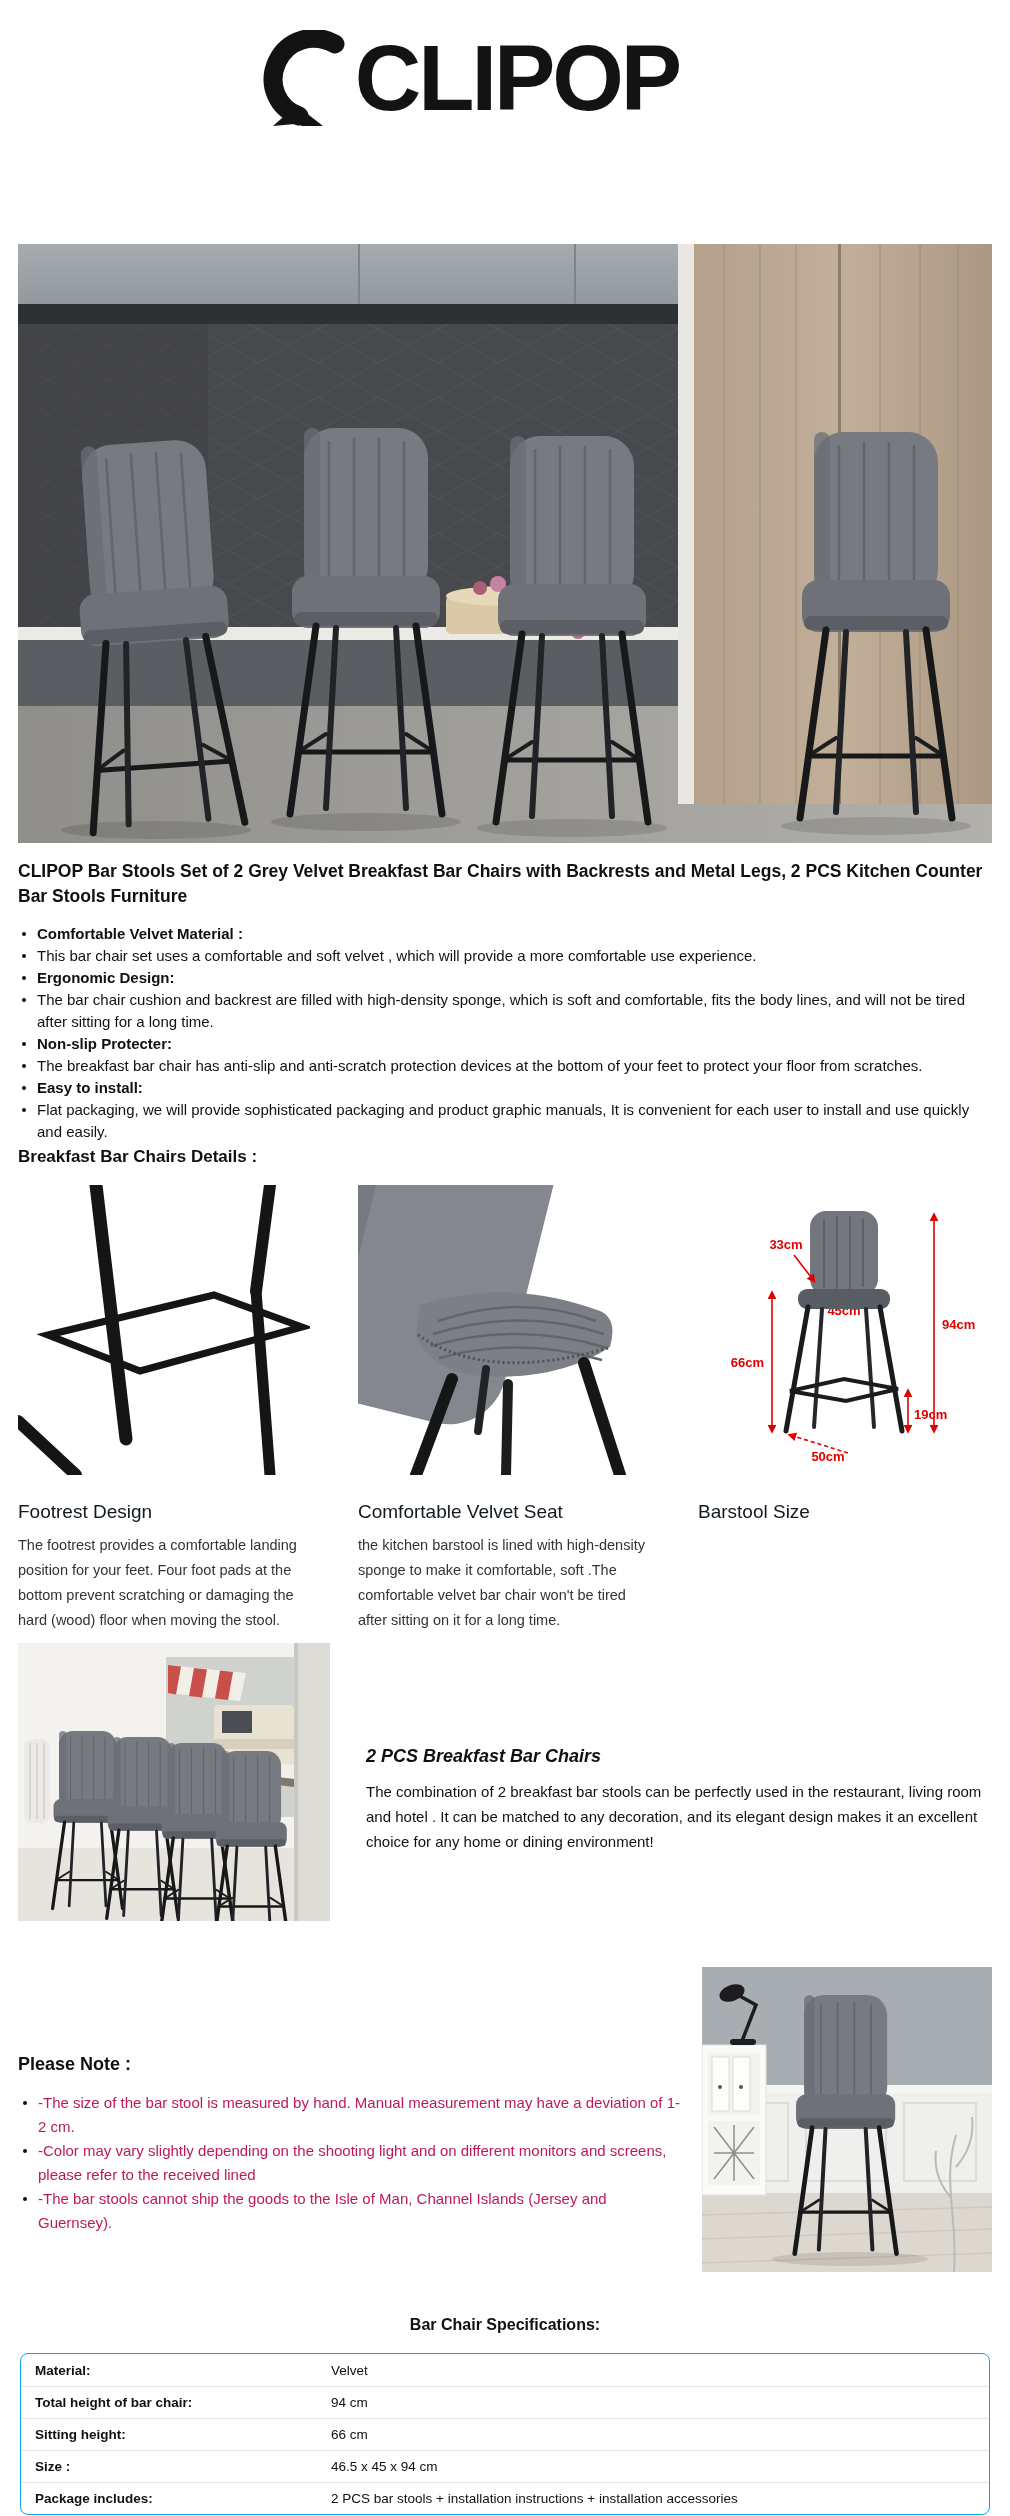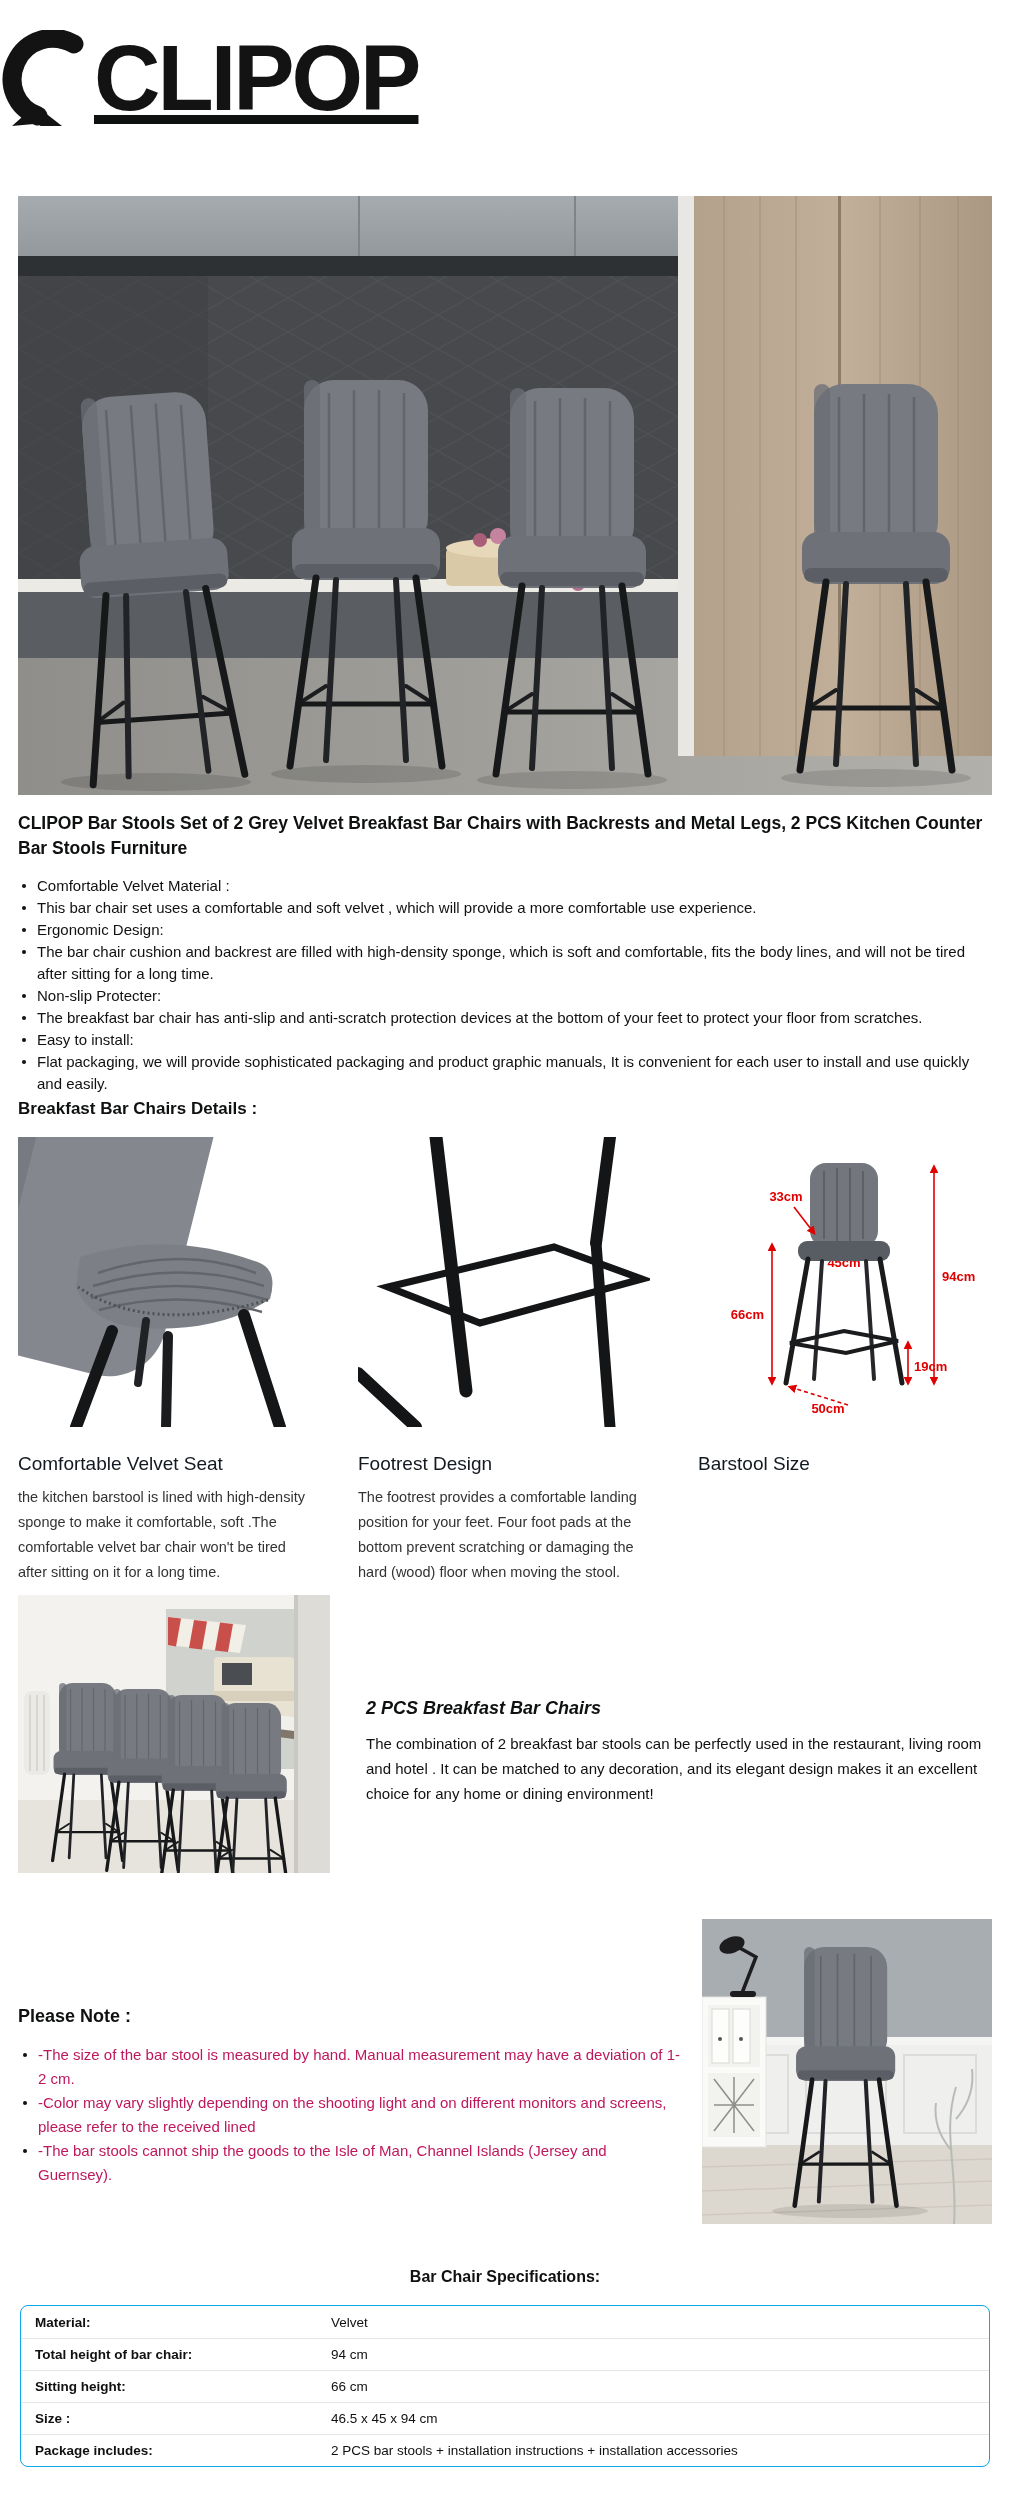--- a/index.html
+++ b/index.html
@@ -3,33 +3,33 @@
 <meta charset="utf-8">
 <style>
   * { margin:0; padding:0; box-sizing:border-box; }
   html,body { background:#ffffff; }
   body {
     width:1010px; height:2516px; overflow:hidden;
     font-family:"Liberation Sans", sans-serif;
     color:#0f1111;
   }
   
-  .logo-band { height:196px; width:940px; display:flex; justify-content:flex-start; align-items:flex-start; padding-top:30px;text-decoration:underline; }
+  .logo-band { height:244px; width:940px; display:flex; justify-content:center; align-items:flex-start; padding-top:30px; }
   .logo { display:flex; align-items:center; gap:6px; }
   .logo-word { font-size:92px; font-weight:800; letter-spacing:-3px; color:#131313; line-height:1; }
   
   .hero { margin:0 18px; width:974px; height:599px; }
   .hero svg { display:block; }
   
   .title { margin:16px 18px 0; max-width:965px; font-size:17.5px; font-weight:700; line-height:25px; color:#0f1111; }
   
   ul.features { margin:14px 18px 0; list-style:none; }
   ul.features li { position:relative; padding-left:19px; font-size:15px; line-height:22px; color:#111; }
   ul.features li::before { content:""; position:absolute; left:4px; top:9px; width:4px; height:4px; border-radius:50%; background:#111; }
-  ul.features li.b { font-weight:400; }
+  ul.features li.b { font-weight:700; }
   .details-heading { margin:2px 18px 16px; font-size:17px; font-weight:700; line-height:24px; color:#0f1111; }
   
   .detail-row { display:flex; gap:48px; margin:4px 18px 0; }
   .detail-col { width:292px; }
   .detail-img { width:292px; height:290px; background:#fff; }
   .detail-col h3 { margin-top:24px; font-size:19px; font-weight:400; line-height:25px; color:#131921; }
   .detail-col p { margin-top:9px; font-size:14.5px; line-height:25px; color:#333; }
   
   .set-row { display:flex; margin:10px 18px 0; }
   .set-img { width:312px; height:278px; flex:none; }
@@ -160,20 +160,37 @@
 </ul>
 
 <h2 class="details-heading">Breakfast Bar Chairs Details :</h2>
 
 <div class="detail-row">
 
   <div class="detail-col">
     <div class="detail-img">
       <svg width="292" height="290" viewBox="0 0 292 290">
         <rect width="292" height="290" fill="#ffffff"></rect>
+        <g stroke="#141516" stroke-linecap="round" fill="none">
+          <path d="M78,0 L108,254" stroke-width="13"></path>
+          <path d="M252,0 L238,106" stroke-width="12"></path>
+          <path d="M238,106 L252,290" stroke-width="11"></path>
+          <path d="M30,150 L196,110 L284,142 L122,186 Z" stroke-width="7"></path>
+          <path d="M0,236 L58,290" stroke-width="12"></path>
+        </g>
+      </svg>
+    </div>
+    <h3>Footrest Design</h3>
+    <p>The footrest provides a comfortable landing position for your feet. Four foot pads at the bottom prevent scratching or damaging the hard (wood) floor when moving the stool.</p>
+  </div>
+
+  <div class="detail-col">
+    <div class="detail-img">
+      <svg width="292" height="290" viewBox="0 0 292 290">
+        <rect width="292" height="290" fill="#ffffff"></rect>
         <g transform="rotate(14 140 140)">
           <rect x="-52" y="-84" width="212" height="334" rx="58" fill="#84888e"></rect>
           <rect x="-52" y="-84" width="40" height="334" rx="20" fill="#74787e" opacity="0.8"></rect>
         </g>
         <path d="M62,120 Q150,92 242,126 Q260,134 252,162 Q200,196 122,191 Q72,186 58,150 Z" fill="#7c8086"></path>
         <g stroke="#62666c" stroke-width="2.5" fill="none">
           <path d="M80,136 Q162,108 238,136"></path>
           <path d="M75,149 Q162,122 246,149"></path>
           <path d="M73,161 Q162,136 249,163"></path>
           <path d="M81,173 Q162,151 244,175"></path>
@@ -182,37 +199,20 @@
         <g stroke-linecap="round">
           <line x1="94" y1="194" x2="58" y2="290" stroke="#151617" stroke-width="12"></line>
           <line x1="150" y1="199" x2="148" y2="290" stroke="#1b1c1e" stroke-width="10"></line>
           <line x1="226" y1="178" x2="262" y2="290" stroke="#151617" stroke-width="12"></line>
           <line x1="128" y1="184" x2="120" y2="246" stroke="#212225" stroke-width="8"></line>
         </g>
       </svg>
     </div>
     <h3>Comfortable Velvet Seat</h3>
     <p>the kitchen barstool is lined with high-density sponge to make it comfortable, soft .The comfortable velvet bar chair won't be tired after sitting on it for a long time.</p>
-  </div>
-
-  <div class="detail-col">
-    <div class="detail-img">
-      <svg width="292" height="290" viewBox="0 0 292 290">
-        <rect width="292" height="290" fill="#ffffff"></rect>
-        <g stroke="#141516" stroke-linecap="round" fill="none">
-          <path d="M78,0 L108,254" stroke-width="13"></path>
-          <path d="M252,0 L238,106" stroke-width="12"></path>
-          <path d="M238,106 L252,290" stroke-width="11"></path>
-          <path d="M30,150 L196,110 L284,142 L122,186 Z" stroke-width="7"></path>
-          <path d="M0,236 L58,290" stroke-width="12"></path>
-        </g>
-      </svg>
-    </div>
-    <h3>Footrest Design</h3>
-    <p>The footrest provides a comfortable landing position for your feet. Four foot pads at the bottom prevent scratching or damaging the hard (wood) floor when moving the stool.</p>
   </div>
 
   <div class="detail-col">
     <div class="detail-img">
       <svg width="292" height="290" viewBox="0 0 292 290">
         <defs>
           <marker id="arr" viewBox="0 0 10 10" refX="7" refY="5" markerWidth="5.5" markerHeight="5.5" orient="auto-start-reverse">
             <path d="M0,0 L10,5 L0,10 Z" fill="#e00000"></path>
           </marker>
         </defs>

